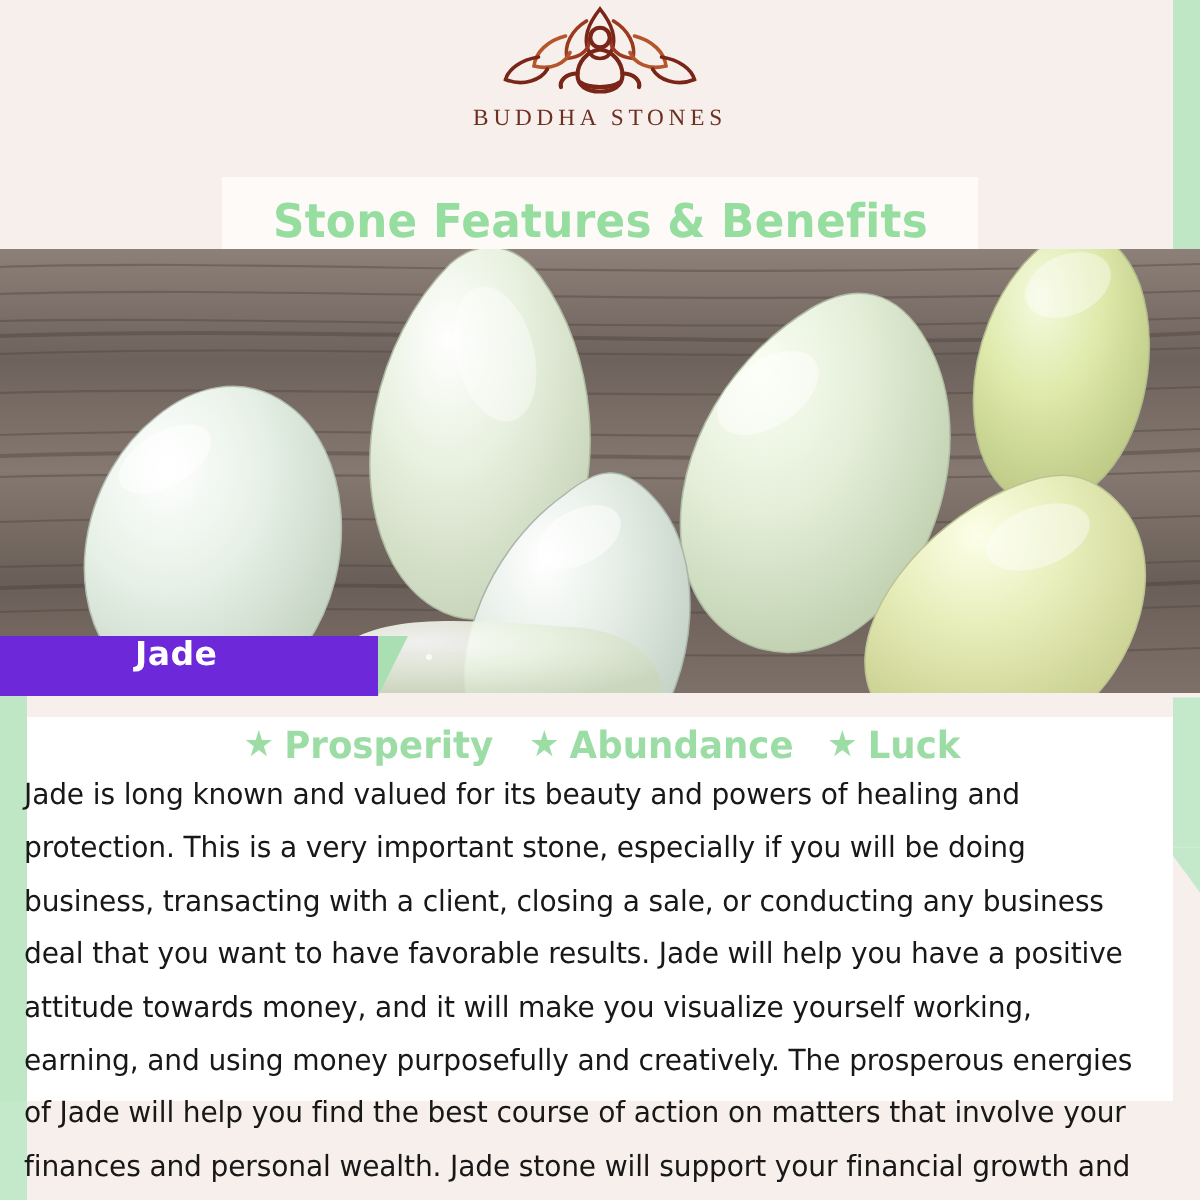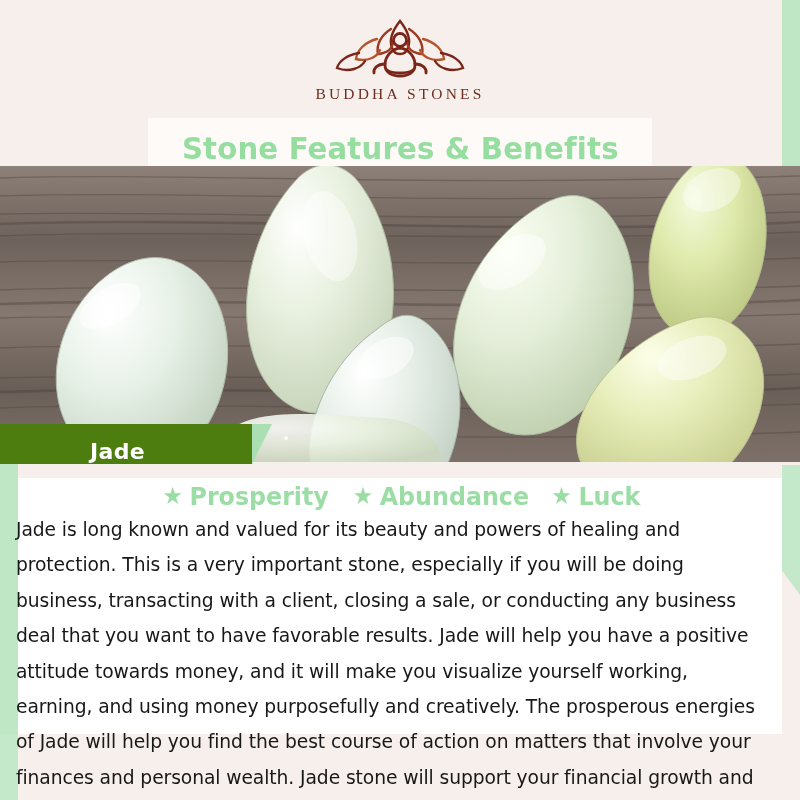--- a/index.html
+++ b/index.html
@@ -91,21 +91,20 @@
   }
 
   
   .header {
     position: relative;
     z-index: 5;
     height: 118px;
     display: flex;
     flex-direction: column;
     align-items: center;
-    justify-content: center;
   }
   .logo-mark {
     width: 142px;
     height: 68px;
     display: block;
   }
   .logo-word {
     margin-top: 2px;
     font-family: "Liberation Serif", serif;
     font-size: 15.5px;
@@ -150,24 +149,24 @@
   }
   .photo svg { display: block; }
 
   
   .jade-band {
     position: absolute;
     top: 424px;
     left: 0;
     height: 40px;
     width: 252px;
-    background: #4d7c0f;
+    background: #6d28d9;
     z-index: 7;
     display: flex;
-    align-items: flex-end;
+    align-items: flex-start;
   }
   .jade-band-tail {
     position: absolute;
     top: 424px;
     left: 252px;
     width: 0;
     height: 0;
     border-top: 40px solid #aadfb4;
     border-right: 20px solid transparent;
     z-index: 7;

